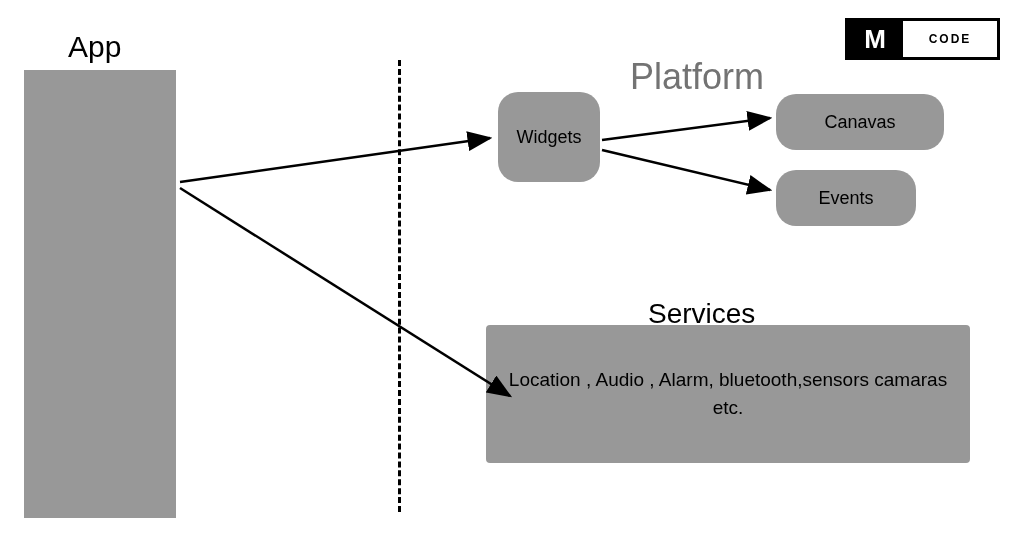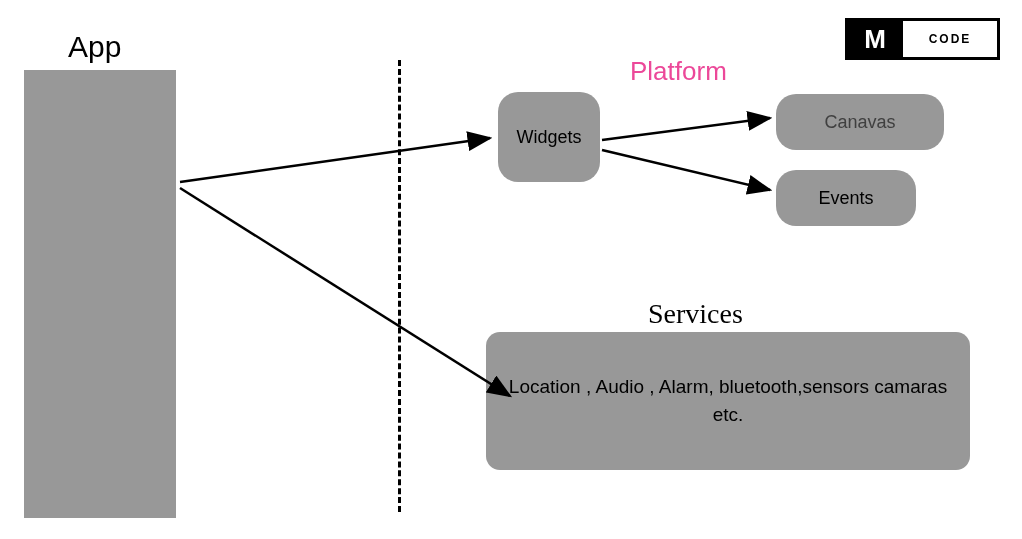--- a/index.html
+++ b/index.html
@@ -65,22 +65,22 @@
       top: 60px;
       left: 398px;
       width: 0;
       height: 452px;
       border-left: 3px dashed #000;
     }
     .platform-label {
       position: absolute;
       top: 56px;
       left: 630px;
-      font-size: 26px;
-      color: #ec4899;
+      font-size: 36px;
+      color: #737373;
     }
     .widgets-box {
       position: absolute;
       top: 92px;
       left: 498px;
       width: 102px;
       height: 90px;
       background: #989898;
       border-radius: 20px;
       display: flex;
@@ -94,21 +94,21 @@
       top: 94px;
       left: 776px;
       width: 168px;
       height: 56px;
       background: #989898;
       border-radius: 20px;
       display: flex;
       align-items: center;
       justify-content: center;
       font-size: 18px;
-      color: #404040;
+      color: #000000;
     }
     .events-box {
       position: absolute;
       top: 170px;
       left: 776px;
       width: 140px;
       height: 56px;
       background: #989898;
       border-radius: 20px;
       display: flex;
@@ -116,30 +116,29 @@
       justify-content: center;
       font-size: 18px;
       color: #000;
     }
     .services-label {
       position: absolute;
       top: 298px;
       left: 648px;
       font-size: 28px;
       color: #000;
-      font-family: Liberation Serif, serif;
     }
     .services-box {
       position: absolute;
-      top: 332px;
+      top: 325px;
       left: 486px;
       width: 484px;
       height: 138px;
       background: #989898;
-      border-radius: 14px;
+      border-radius: 4px;
       display: flex;
       align-items: center;
       justify-content: center;
       text-align: center;
       font-size: 19px;
       color: #000;
       padding: 16px 20px;
       line-height: 1.5;
     }
     svg.arrows {

